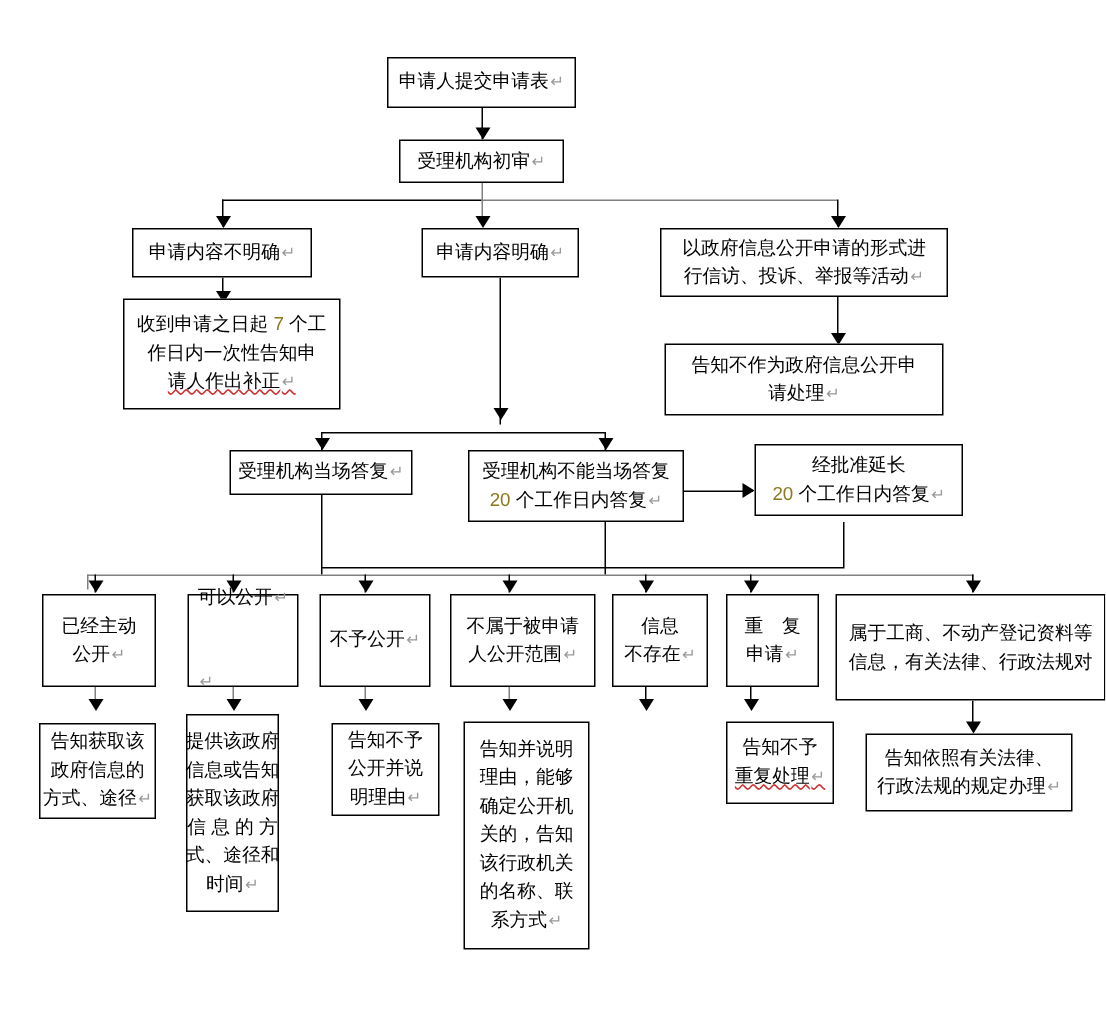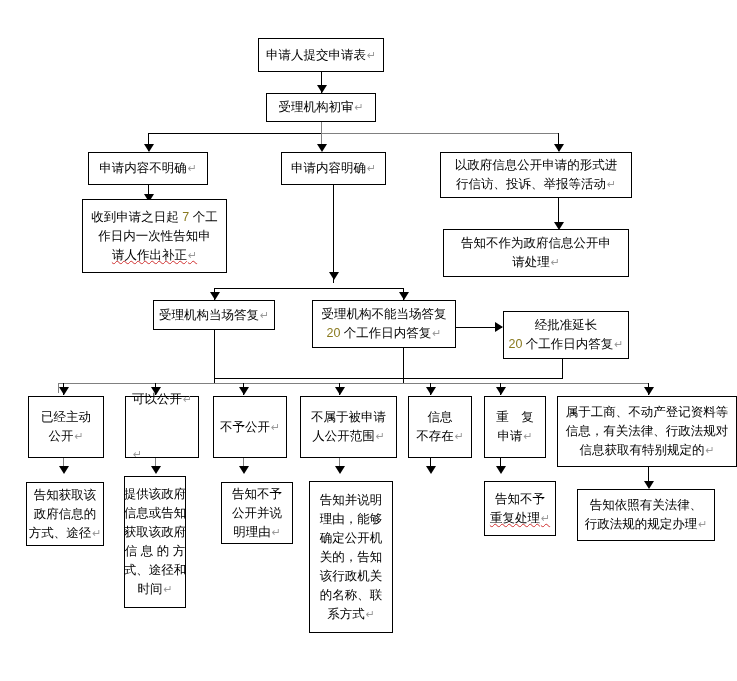--- a/index.html
+++ b/index.html
@@ -199,21 +199,21 @@
 
   <div class="box" style="left:153px; top:300px; width:122px; height:30px;">
     <span class="ln">受理机构当场答复<span class="pilcrow">↵</span></span>
   </div>
 
   <div class="box" style="left:312px; top:300px; width:144px; height:48px;">
     <span class="ln">受理机构不能当场答复</span>
     <span class="ln"><span class="num">20</span> 个工作日内答复<span class="pilcrow">↵</span></span>
   </div>
 
-  <div class="box" style="left:503px; top:311px; width:126px; height:48px;">
+  <div class="box" style="left:503px; top:296px; width:139px; height:48px;">
     <span class="ln">经批准延长</span>
     <span class="ln"><span class="num">20</span> 个工作日内答复<span class="pilcrow">↵</span></span>
   </div>
 
   <div class="box" style="left:28px; top:396px; width:76px; height:62px;">
     <span class="ln">已经主动</span>
     <span class="ln">公开<span class="pilcrow">↵</span></span>
   </div>
 
   <div class="box" style="left:125px; top:396px; width:74px; height:62px;gap:36px;">
@@ -236,21 +236,20 @@
   </div>
 
   <div class="box" style="left:484px; top:396px; width:62px; height:62px;">
     <span class="ln">重　复</span>
     <span class="ln">申请<span class="pilcrow">↵</span></span>
   </div>
 
   <div class="box" style="left:557px; top:396px; width:180px; height:71px;">
     <span class="ln">属于工商、不动产登记资料等</span>
     <span class="ln">信息，有关法律、行政法规对</span>
-    <span class="ln">信息获取有特别规定的<span class="pilcrow">↵</span></span>
   </div>
 
   <div class="box" style="left:124px; top:476px; width:62px; height:132px;">
     <span class="ln">提供该政府</span>
     <span class="ln">信息或告知</span>
     <span class="ln">获取该政府</span>
     <span class="ln">信 息 的 方</span>
     <span class="ln">式、途径和</span>
     <span class="ln">时间<span class="pilcrow">↵</span></span>
   </div>

